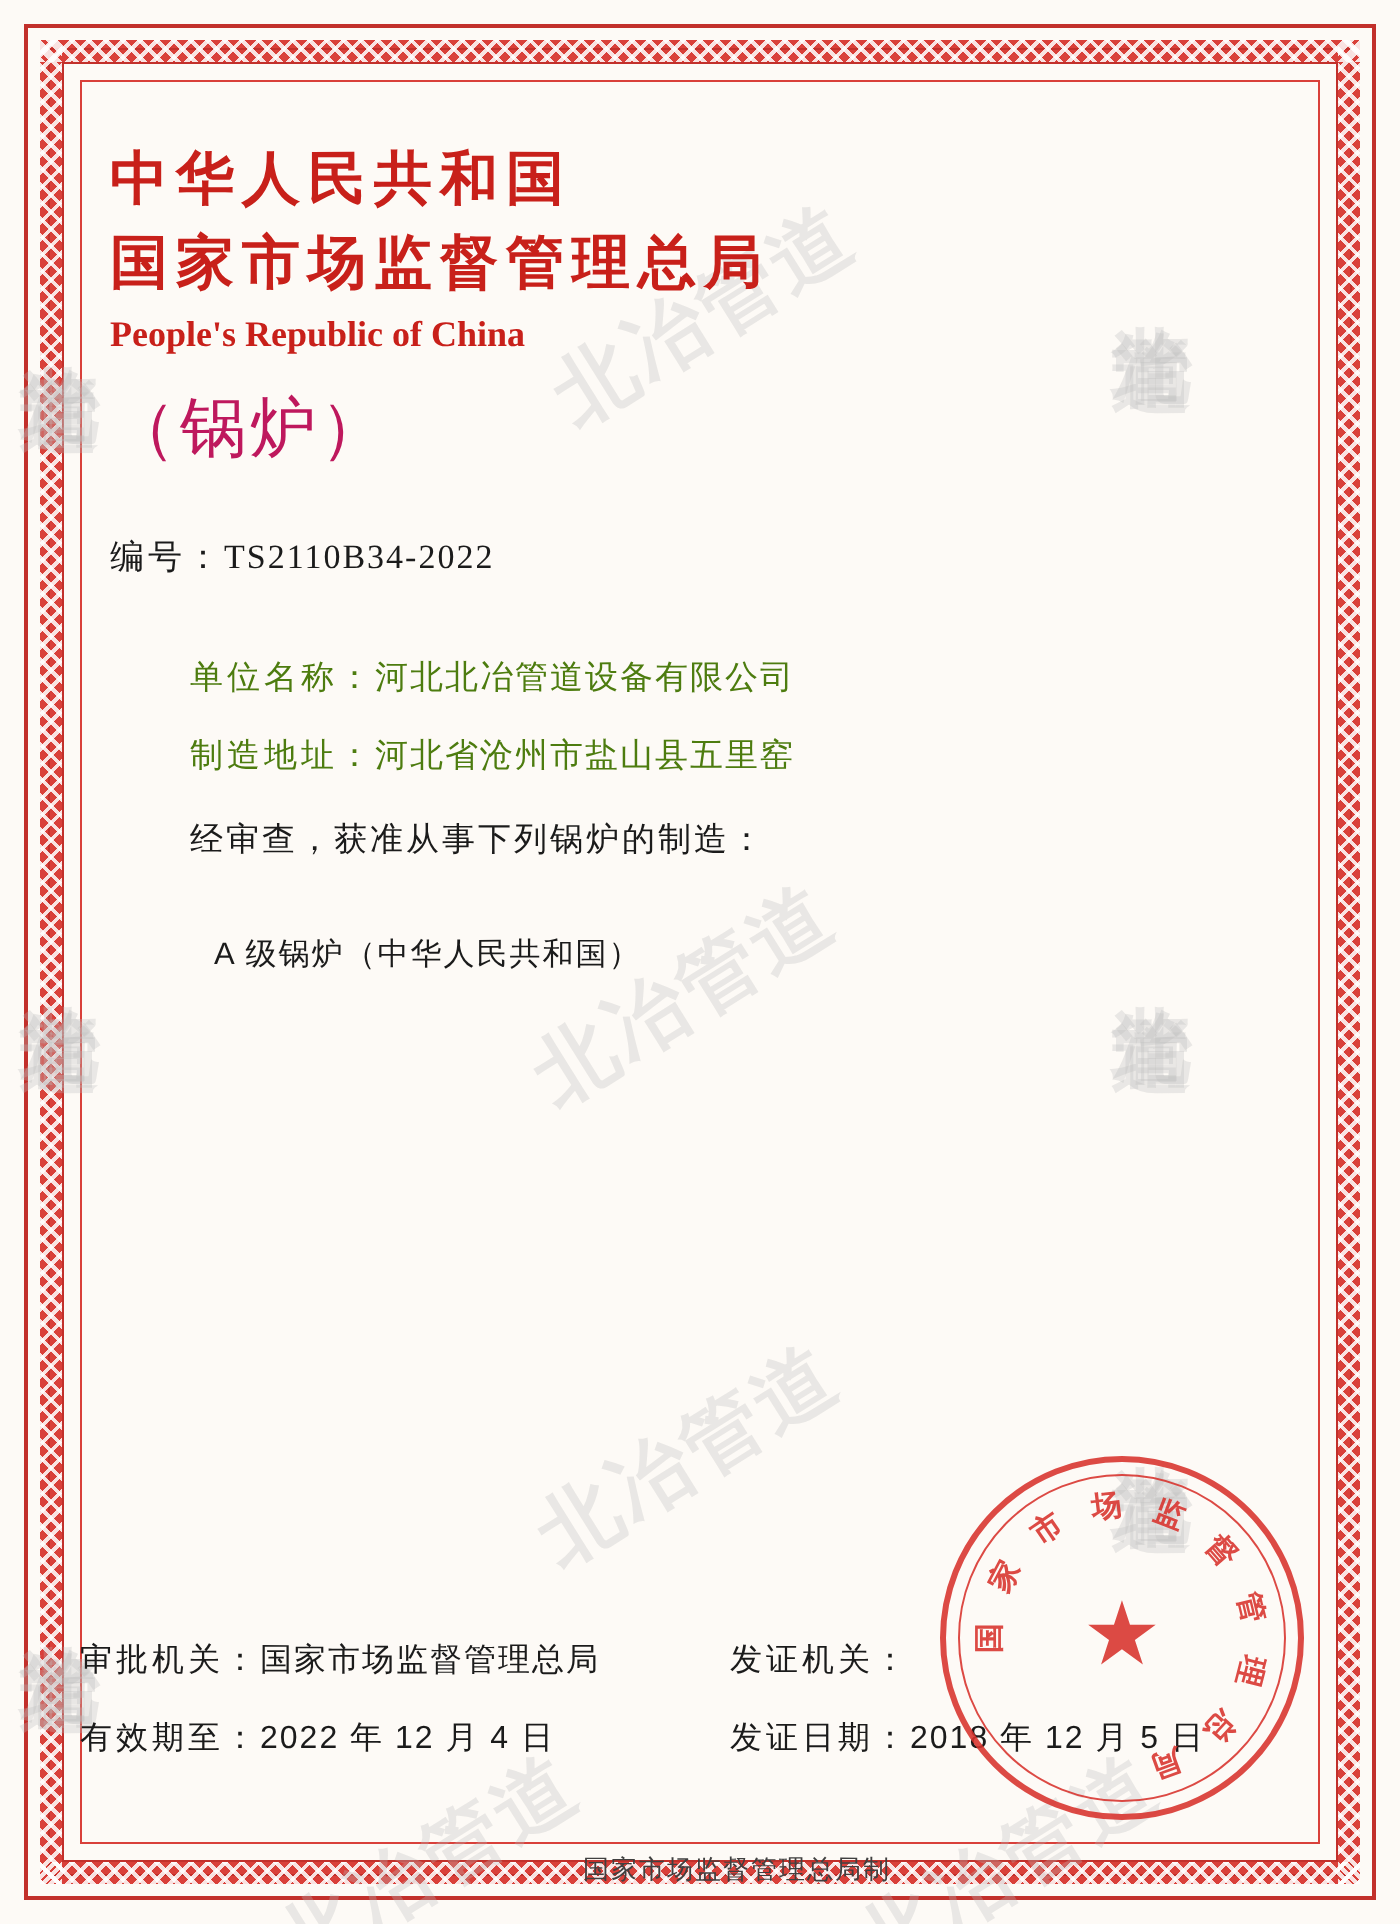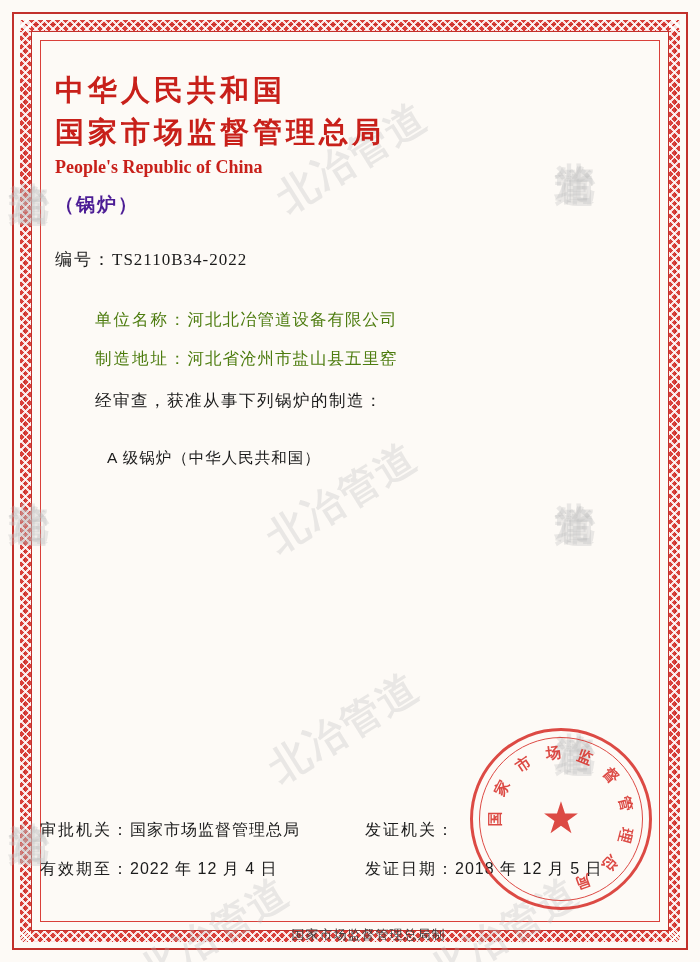--- a/index.html
+++ b/index.html
@@ -122,23 +122,23 @@
     font-family: "Liberation Sans", sans-serif;
   }
   .t-en1, .t-en2 {
     color: #c8201a;
     font-size: 18px;
     font-weight: bold;
     line-height: 1.6;
     font-family: "Liberation Serif", serif;
   }
   .t-cn3 {
-    color: #4c1d95;
-    font-size: 19px;
-    font-weight: bold;
+    color: #be185d;
+    font-size: 33px;
+    font-weight: normal;
     letter-spacing: 2px;
     margin-top: 10px;
     font-family: "Liberation Sans", sans-serif;
   }
 
   .serial {
     margin-top: 30px;
     padding-right: 12px;
     font-size: 17px;
     color: #1b1b1b;

